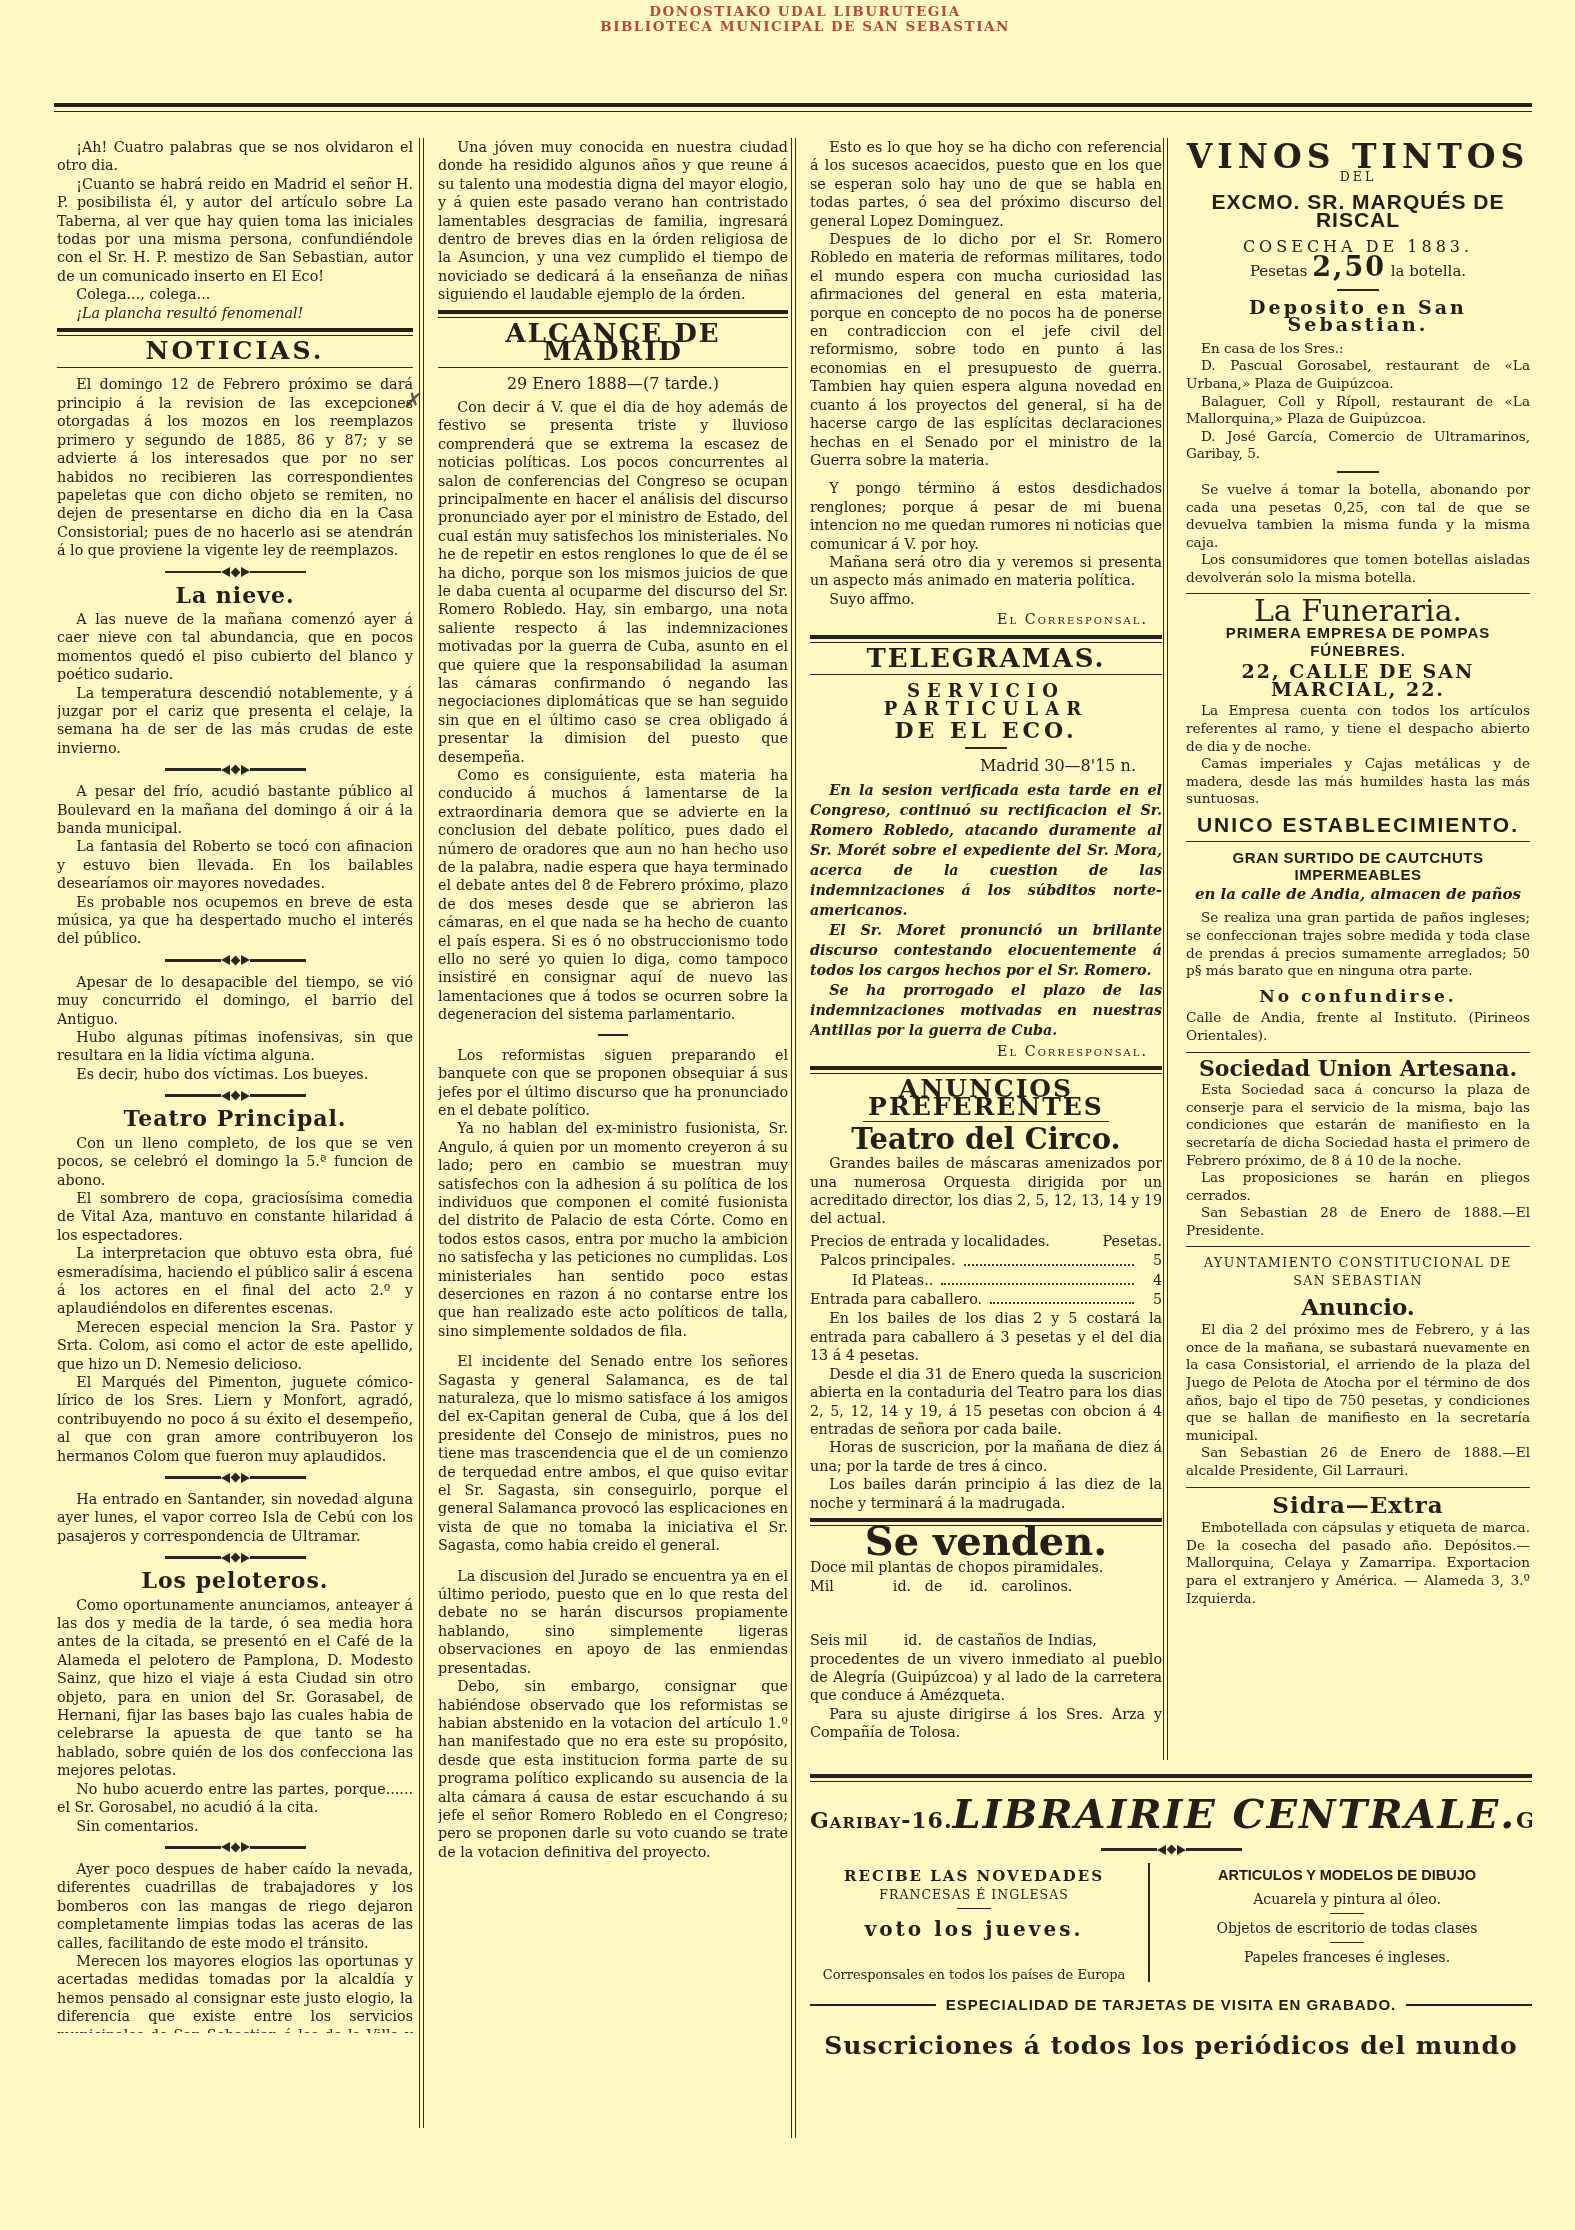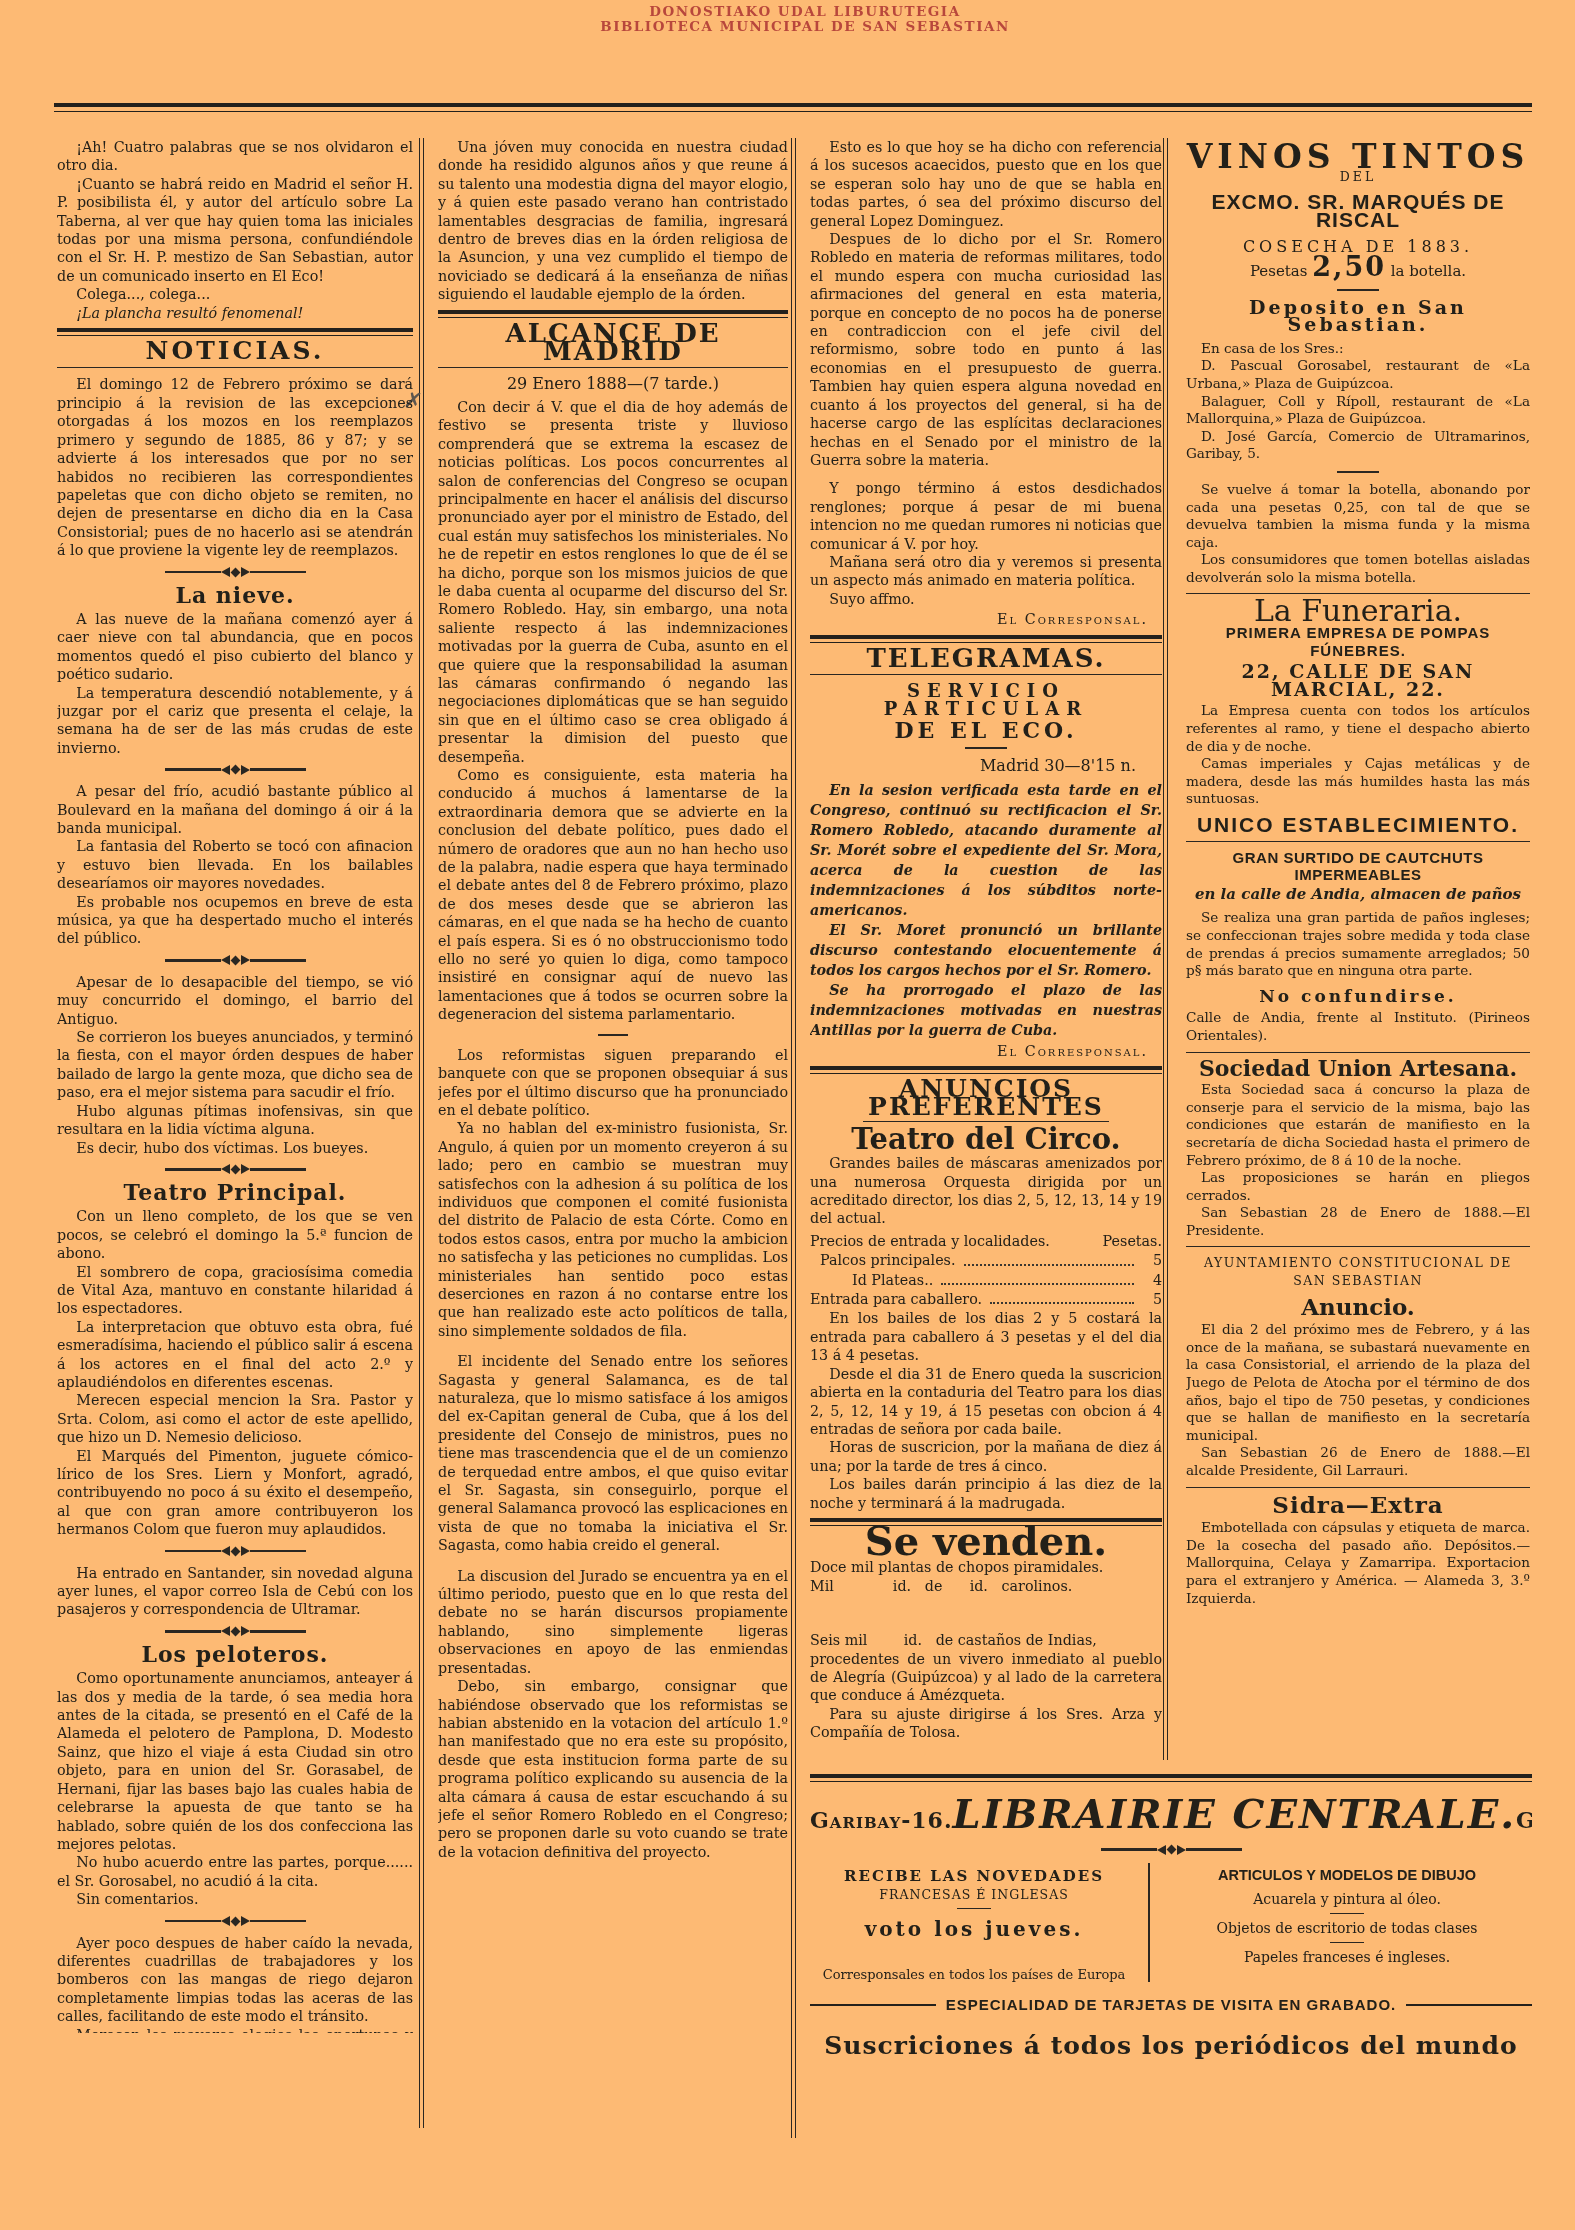--- a/index.html
+++ b/index.html
@@ -1,16 +1,16 @@
 <!DOCTYPE html>
 <html><head>
 <meta charset="utf-8">
 <style>
   html,body{margin:0;padding:0;background:#f6f4ed;}
-  .page{position:relative;width:1575px;height:2230px;background:#fdba74;color:#232019;
+  .page{position:relative;width:1575px;height:2230px;background:#fef9c3;color:#232019;
         font-family:"DejaVu Serif",serif;overflow:hidden;}
   
   .stamp{position:absolute;top:4px;left:805px;transform:translateX(-50%);text-align:center;
          color:#b8473c;font-weight:bold;font-size:13.5px;line-height:15px;letter-spacing:1.5px;white-space:nowrap;}
   
   .toprule{position:absolute;top:103px;left:54px;width:1478px;height:4px;
            border-top:4.5px solid #24211c;border-bottom:1.5px solid #24211c;}
   .vrule{position:absolute;width:2.5px;border-left:1.4px solid #2a2722;border-right:1.4px solid #2a2722;}
   .rule-heavy{border-top:4px solid #24211c;border-bottom:1.5px solid #24211c;height:3px;margin:6px 0;}
   .rule-thin{border-top:1.6px solid #2a2722;margin:7px 0;}
@@ -138,21 +138,20 @@
       </div>
     <p class="t">A pesar del frío, acudió bastante público al Boulevard en la mañana del domingo á oir á la banda municipal.</p>
     <p class="t">La fantasia del Roberto se tocó con afinacion y estuvo bien llevada. En los bailables desearíamos oir mayores novedades.</p>
     <p class="t">Es probable nos ocupemos en breve de esta música, ya que ha despertado mucho el interés del público.</p>
     <div class="orn">
         <span class="arl"></span>
         <span class="dia"></span>
         <span class="arr"></span>
       </div>
     <p class="t">Apesar de lo desapacible del tiempo, se vió muy concurrido el domingo, el barrio del Antiguo.</p>
-    <p class="t">Se corrieron los bueyes anunciados, y terminó la fiesta, con el mayor órden despues de haber bailado de largo la gente moza, que dicho sea de paso, era el mejor sistema para sacudir el frío.</p>
     <p class="t">Hubo algunas pítimas inofensivas, sin que resultara en la lidia víctima alguna.</p>
     <p class="t">Es decir, hubo dos víctimas. Los bueyes.</p>
     <div class="orn">
         <span class="arl"></span>
         <span class="dia"></span>
         <span class="arr"></span>
       </div>
     <div class="h-fat h-sub">Teatro Principal.</div>
     <p class="t">Con un lleno completo, de los que se ven pocos, se celebró el domingo la 5.ª funcion de abono.</p>
     <p class="t">El sombrero de copa, graciosísima comedia de Vital Aza, mantuvo en constante hilaridad á los espectadores.</p>

